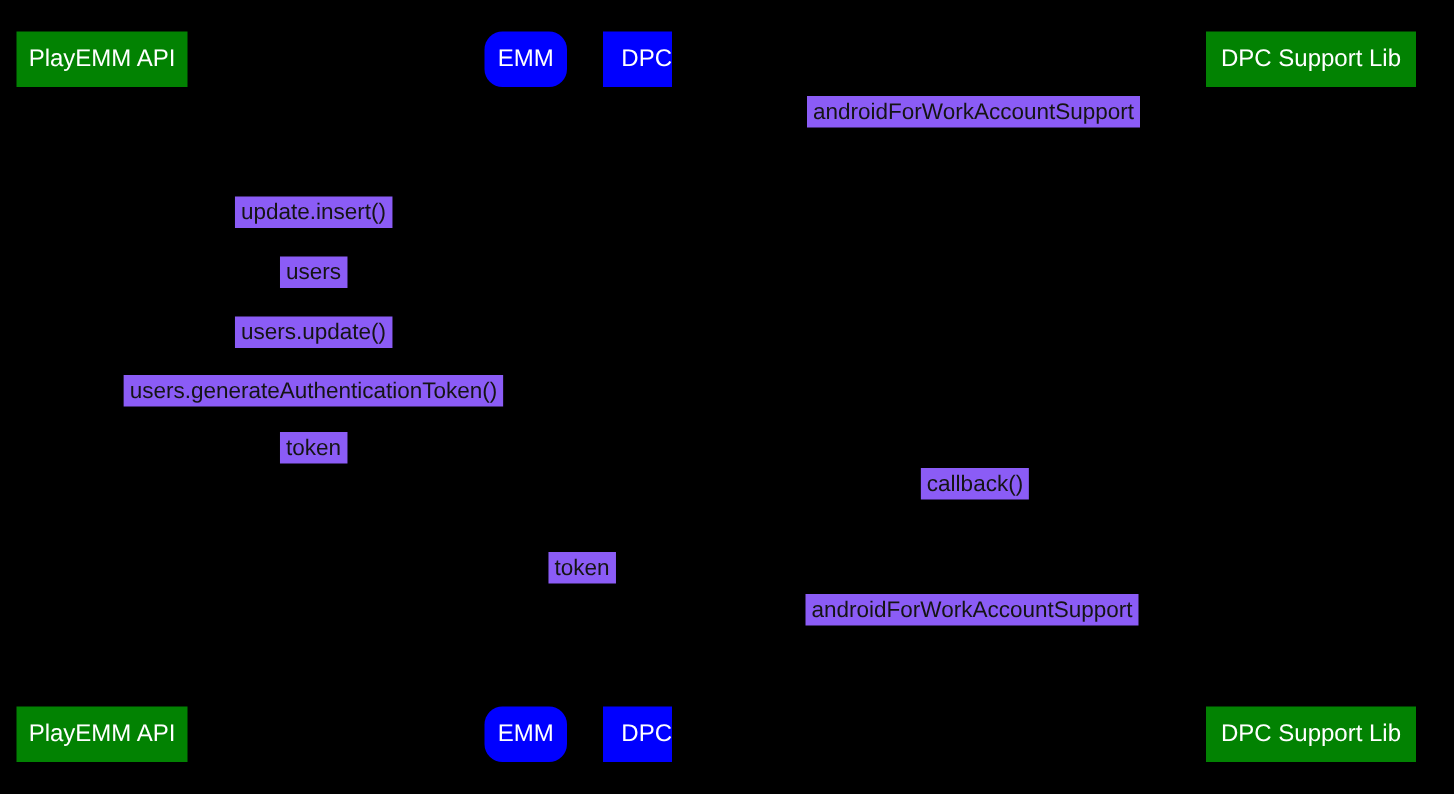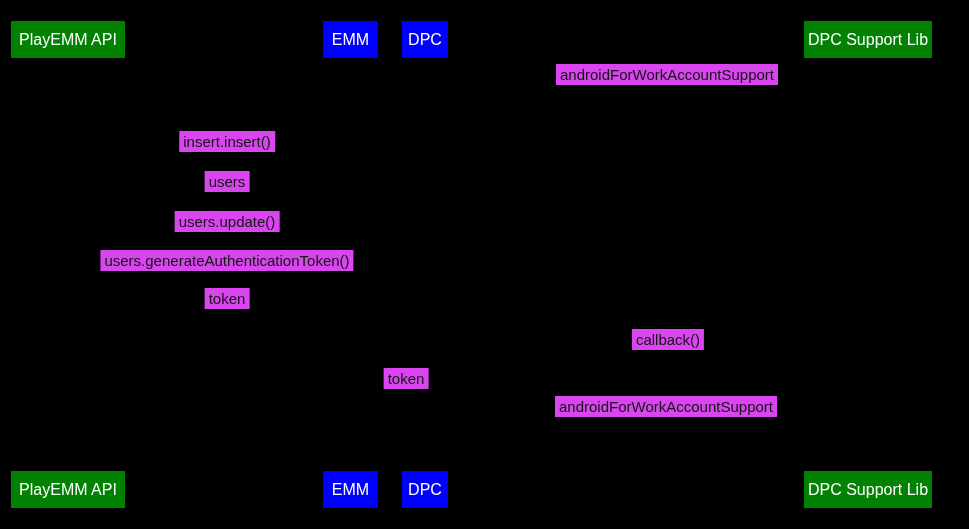--- a/index.html
+++ b/index.html
@@ -35,45 +35,44 @@
     display: flex;
     align-items: center;
     justify-content: center;
     color: #ffffff;
     font-size: 16px;
     box-sizing: border-box;
   }
   .row-top    { top: 21px; }
   .row-bottom { top: 471px; }
   .a-playemm { left: 11px;  width: 114px; }
-  .a-emm     { left: 323px; width: 55px;  }
-  .a-dpc     { left: 402px; width: 46px;  }
-  .a-dpcsl   { left: 804px; width: 128px; }
+  .a-emm     { left: 323px; width: 55px; border-radius: 12px;  }
+  .a-dpc     { left: 402px; width: 46px; justify-content: flex-end;  }
+  .a-dpcsl   { left: 804px; width: 140px; }
 
   
   .msg {
     position: absolute;
     transform: translateX(-50%);
-    background: #d946ef;
+    background: #8b5cf6;
     color: #141414;
     font-size: 15px;
     line-height: 21px;
     text-align: center;
     padding: 0 4px;
     white-space: nowrap;
-    margin-left: 18px;
   }
   .msg .ln { display: block; }
   .m0 { left: 649px; top: 64px;  }
   .m1 { left: 209px; top: 131px; }
   .m2 { left: 209px; top: 171px; }
   .m3 { left: 209px; top: 211px; }
   .m4 { left: 209px; top: 250px; }
   .m5 { left: 209px; top: 288px; }
-  .m6 { left: 650px; top: 329px; }
+  .m6 { left: 650px; top: 312px; }
   .m7 { left: 388px; top: 368px; }
   .m8 { left: 648px; top: 396px; }
 </style>
 </head>
 <body>
 
 <div class="stage">
 
   <div class="lifeline ll-playemm"></div>
   <div class="lifeline ll-emm"></div>
@@ -90,21 +89,21 @@
     <span>DPC</span>
   </div>
   <div class="actor row-top a-dpcsl" style="background-color: rgb(2, 130, 2);">
     <span>DPC Support Lib</span>
   </div>
 
   <div class="msg m0">
     <span class="ln">androidForWorkAccountSupport</span>
   </div>
   <div class="msg m1">
-    <span class="ln">insert.insert()</span>
+    <span class="ln">update.insert()</span>
   </div>
   <div class="msg m2">
     <span class="ln">users</span>
   </div>
   <div class="msg m3">
     <span class="ln">users.update()</span>
   </div>
   <div class="msg m4">
     <span class="ln">users.generateAuthenticationToken()</span>
   </div>

